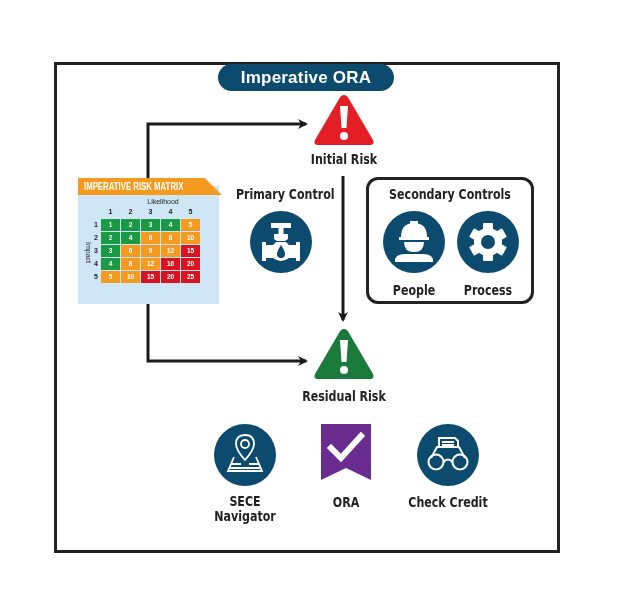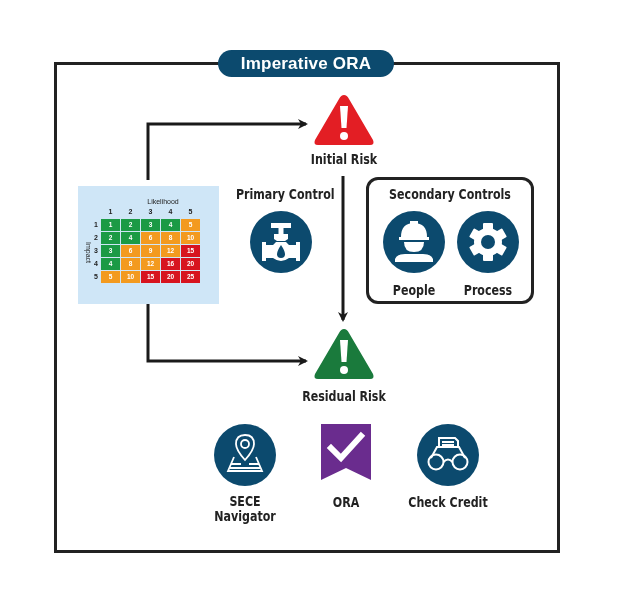--- a/index.html
+++ b/index.html
@@ -1,19 +1,19 @@
 <!DOCTYPE html>
 <html><head>
 <meta charset="utf-8">
 <style>
   html, body { margin:0; padding:0; background:#ffffff; }
   body { width:621px; height:600px; position:relative; overflow:hidden; font-family:"Liberation Sans", sans-serif; }
   .abs { position:absolute; }
   #frame { left:54px; top:62px; width:500px; height:485px; border:3px solid #222222; box-sizing:content-box; }
-  #title-pill { left:218px; top:50px; width:176px; height:27px; background:#0c4a6e; border-radius:14px; color:#fff;
+  #title-pill { left:218px; top:64px; width:176px; height:27px; background:#0c4a6e; border-radius:14px; color:#fff;
     font-weight:bold; font-size:17px; line-height:27px; text-align:center; letter-spacing:0.2px; }
   .label { font-family:"DejaVu Sans", sans-serif; font-weight:bold; color:#222; font-size:12.5px; text-align:center; transform:scaleX(0.82); transform-origin:center; white-space:nowrap; }
   #arrows { left:0; top:0; width:621px; height:600px; }
   
   #matrix { left:78px; top:178px; width:144px; height:126px; }
   #matrix-body { position:absolute; left:0; top:8px; width:141px; height:118px; background:#cfe6f7; }
   #matrix-header { position:absolute; left:0; top:0; width:144px; height:17px; background:#f39a1f; color:#fff;
     font-weight:bold; font-size:10px; line-height:17px; padding-left:6px; box-sizing:border-box;
     clip-path:polygon(0 0, 88% 0, 100% 100%, 0 100%); transform-origin:left; }
   #matrix-header span { display:inline-block; transform:scaleX(0.78); transform-origin:left; }
@@ -94,20 +94,21 @@
       <rect x="-5" y="-19" width="10" height="8" rx="1" transform="rotate(240)"></rect>
       <rect x="-5" y="-19" width="10" height="8" rx="1" transform="rotate(300)"></rect>
       <circle r="7" fill="#0c4a6e"></circle>
     </g>
   </svg>
 </div>
 <div class="abs label" style="left:448px;top:282px;width:80px;font-size:13.5px;">Process</div>
 
 <div id="matrix" class="abs">
   <div id="matrix-body"></div>
+  <div id="matrix-header"><span>IMPERATIVE RISK MATRIX</span></div>
   <div id="likelihood-label">Likelihood</div>
   <div id="impact-label">Impact</div>
   <div id="matrix-grid">
       <div class="colnum" style="left: 23px;">1</div>
       <div class="colnum" style="left: 43px;">2</div>
       <div class="colnum" style="left: 63px;">3</div>
       <div class="colnum" style="left: 83px;">4</div>
       <div class="colnum" style="left: 103px;">5</div>
       <div class="rownum" style="top: 43px;">1</div>
       <div class="rownum" style="top: 56px;">2</div>

